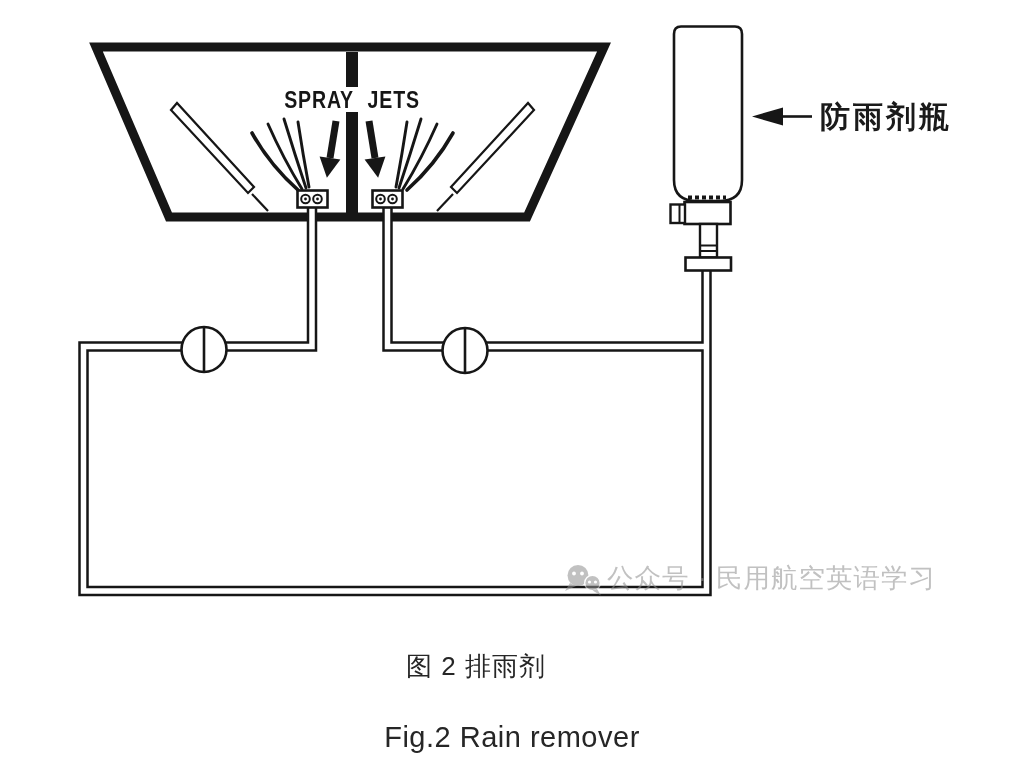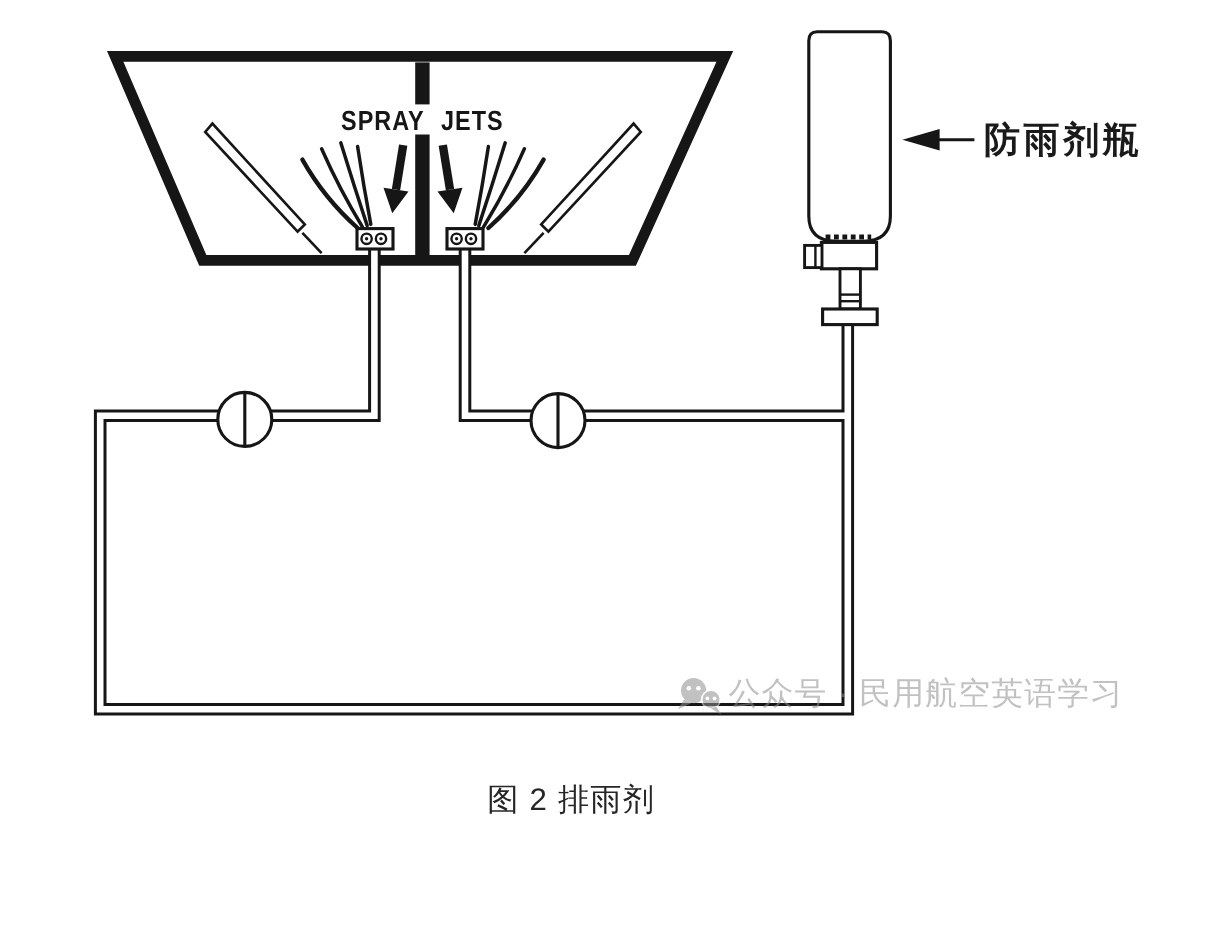--- a/index.html
+++ b/index.html
@@ -121,13 +121,14 @@
         <circle cx="574" cy="573.5" r="1.9" fill="#ffffff"></circle>
         <circle cx="582" cy="573.5" r="1.9" fill="#ffffff"></circle>
         <circle cx="589.5" cy="582" r="1.6" fill="#ffffff"></circle>
         <circle cx="595.5" cy="582" r="1.6" fill="#ffffff"></circle>
       </g>
       <text x="607" y="587" font-size="26.5" letter-spacing="1" fill="#8f8f8f">公众号 · 民用航空英语学习</text>
     </g>
   </svg>
 
   <div class="caption caption-zh">图 2 排雨剂</div>
+  <div class="caption caption-en">Fig.2 Rain remover</div>
 </div>
 
 </body></html>

